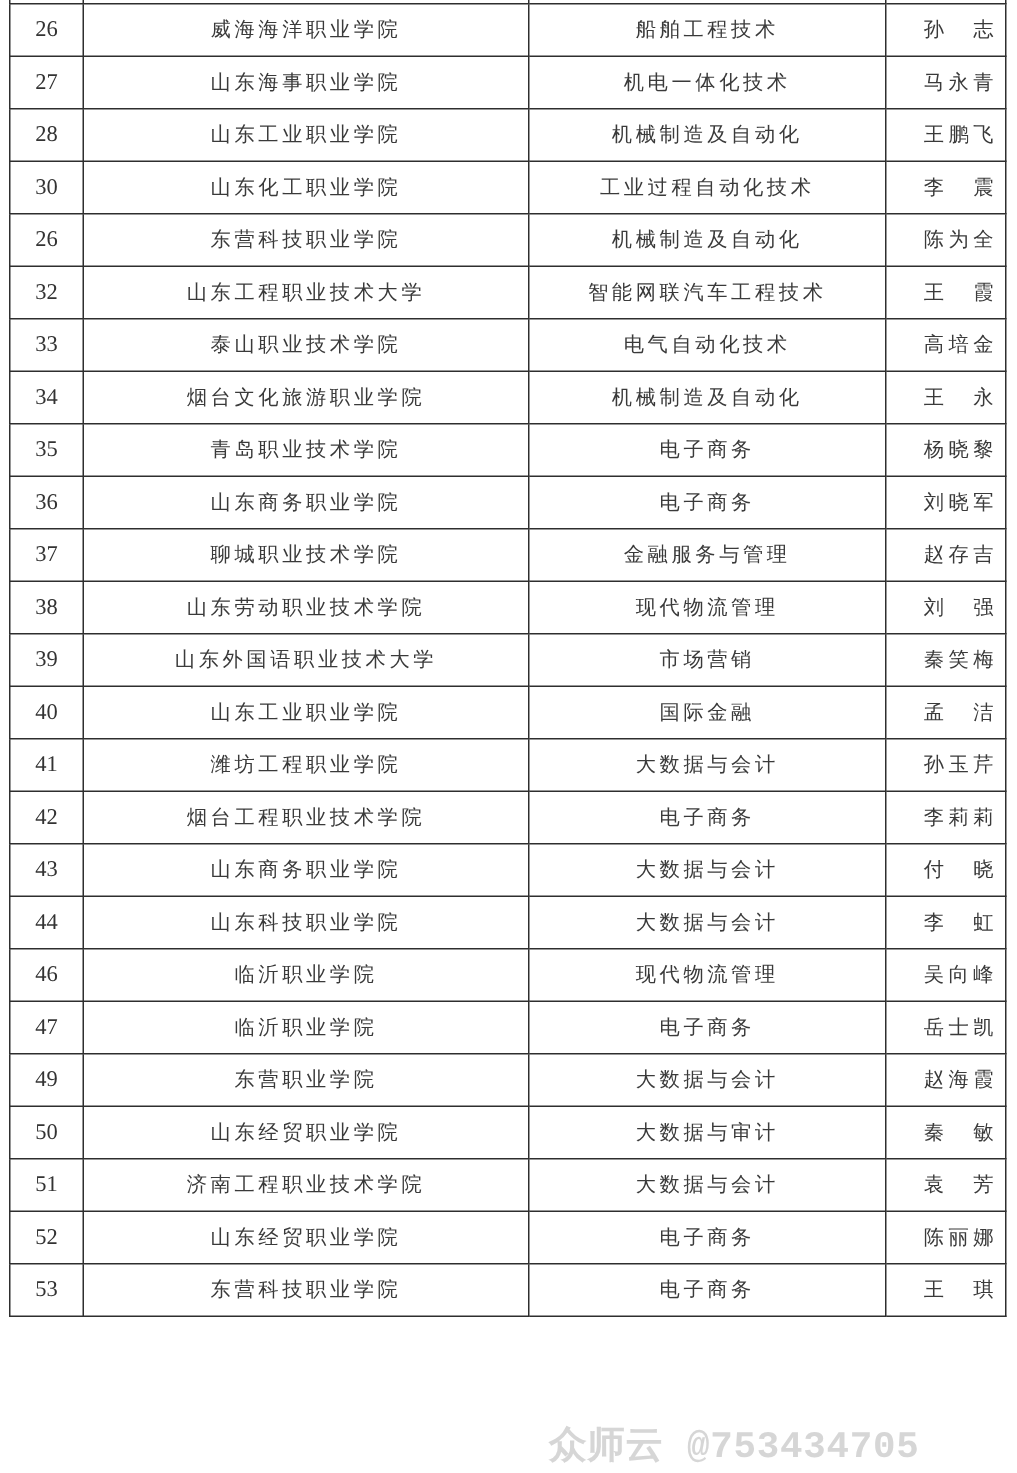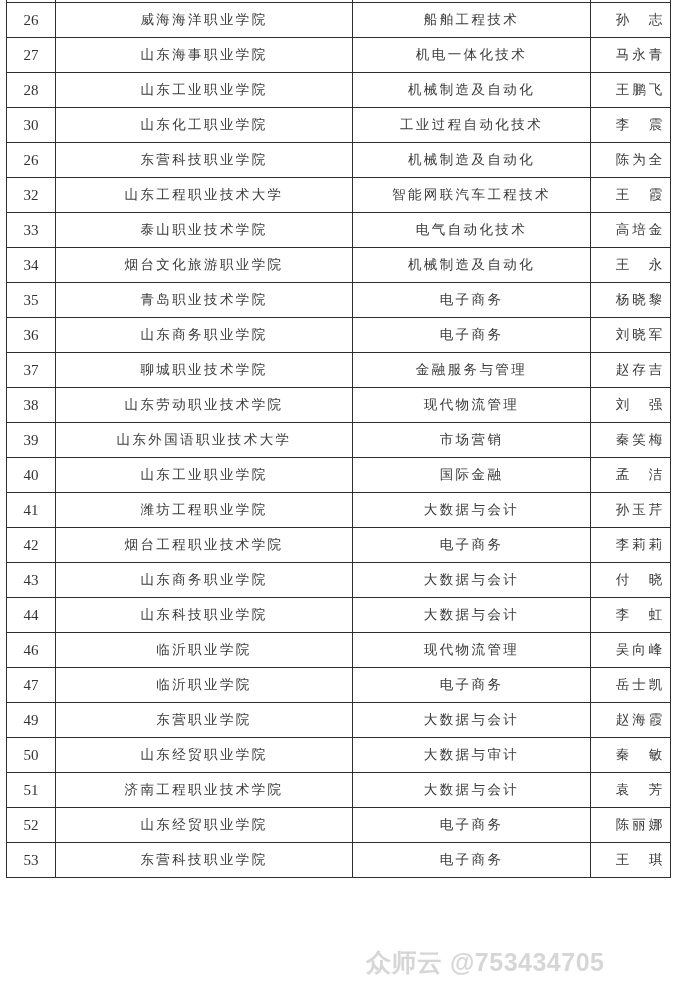--- a/index.html
+++ b/index.html
@@ -49,21 +49,21 @@
       margin-top: 36px;
     }
     td.name {
       letter-spacing: 3px;
       padding-left: 20px;
     }
     .watermark {
       position: absolute;
       left: 366px;
       top: 946px;
-      font-family: Liberation Sans, sans-serif;
+      font-family: Liberation Mono, monospace;
       font-size: 25px;
       font-weight: bold;
       color: rgba(200, 200, 200, 0.75);
       letter-spacing: 0.5px;
       white-space: nowrap;
       text-shadow: 0 0 1px rgba(255,255,255,0.9);
       pointer-events: none;
     }
   </style>
 </head>

